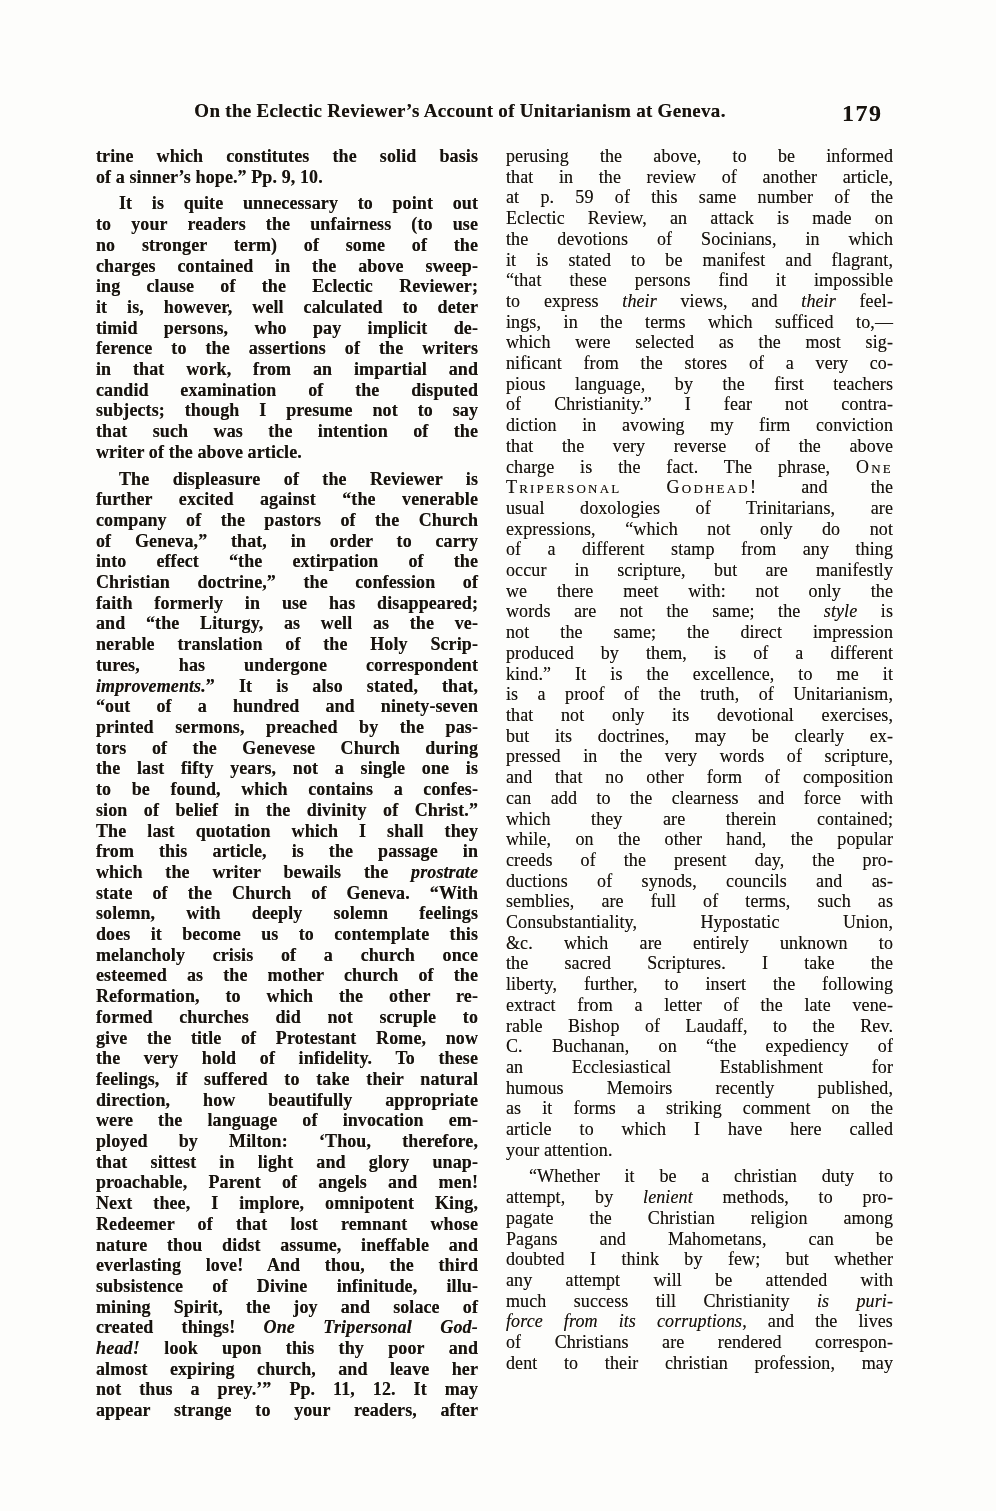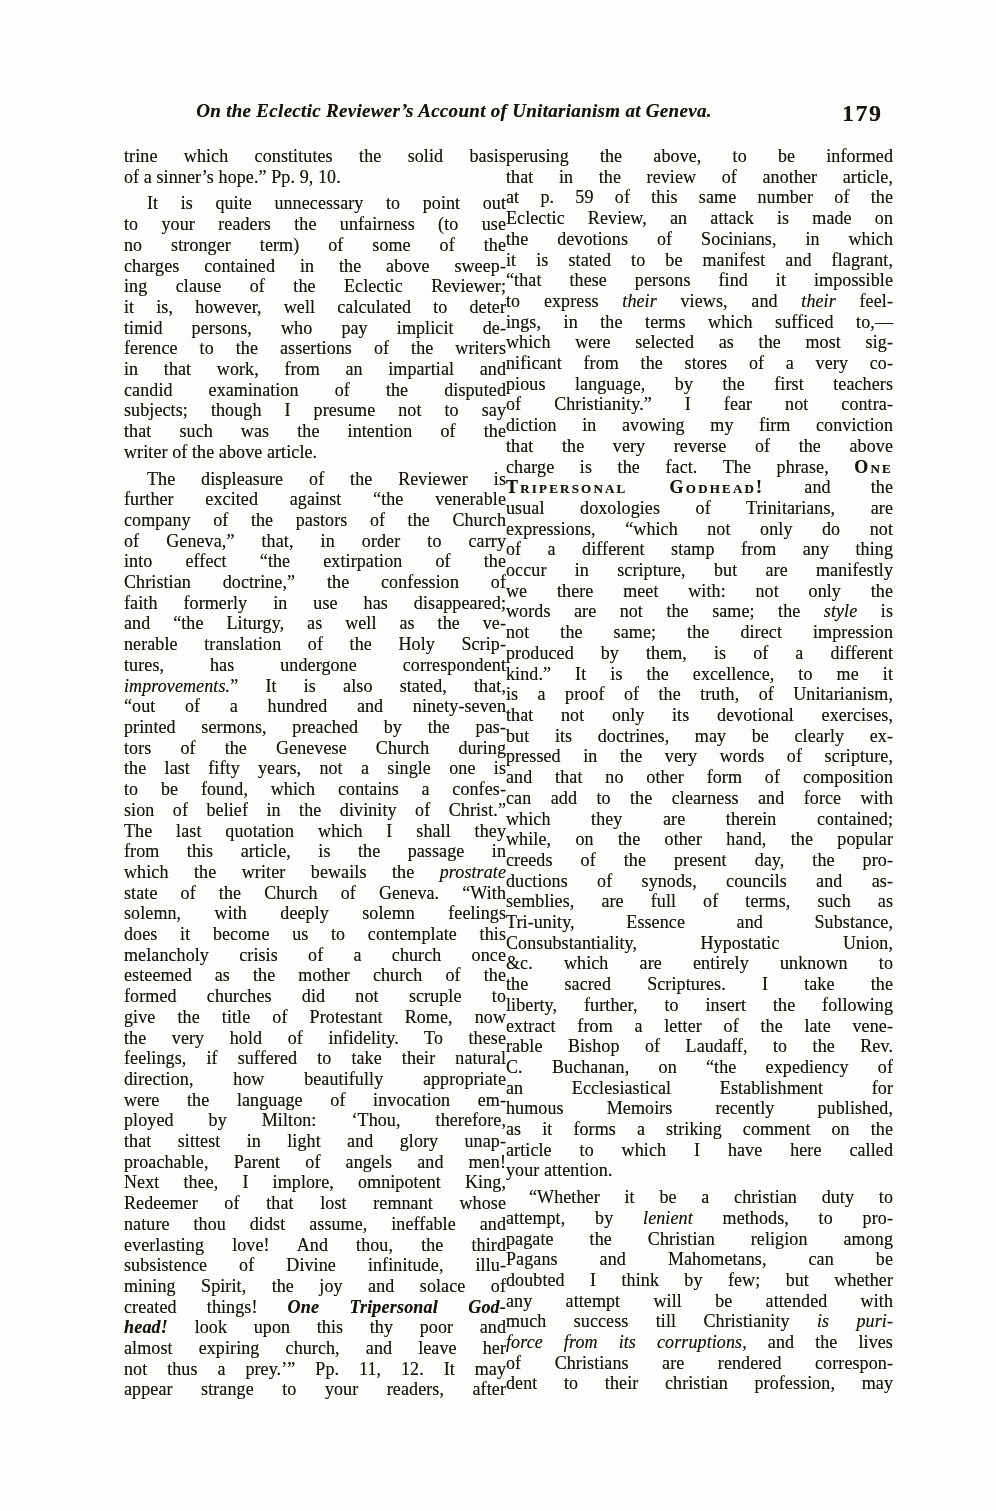--- a/index.html
+++ b/index.html
@@ -10,56 +10,55 @@
     color: #17130e;
     position: relative;
     overflow: hidden;
   }
   .page {
     position: absolute; inset: 0;
     text-shadow: 0 0 0.5px rgba(25,18,10,0.55);
   }
   .running-head {
     position: absolute;
-    top: 100px; left: 104px; width: 700px;
+    top: 100px; left: 110px; width: 700px;
     text-align: center;
-    font-style: italic;
     font-weight: bold;
     font-size: 19px;
     letter-spacing: 0.3px;
     white-space: nowrap;
   }
   .page-number {
     position: absolute;
     top: 100px; left: 842px;
     font-size: 24px;
     letter-spacing: 1.5px;
     font-weight: bold;
   }
   .col {
     position: absolute;
     top: 146px;
     font-size: 18px;
     line-height: 20.7px;
     letter-spacing: 0.1px;
   }
-  .col-left  { left: 124px; width: 382px; }
+  .col-left  { left: 96px; width: 382px; font-weight: bold; }
   .col-right { left: 506px; width: 387px; }
   .para { margin: 0; }
   .line {
     text-align: justify;
     text-align-last: justify;
     white-space: normal;
   }
   .line.last { text-align-last: auto; }
   .para.indent .line:first-child { text-indent: 23px; margin-top: 6px; }
   .sc {
     font-variant: small-caps;
     letter-spacing: 2.2px;
-    font-weight: bold;
+    font-weight: normal;
     margin-top: 20px;
   }
   b i, i b { letter-spacing: 0.2px; }
 </style>
 </head>
 <body>
 
 <div class="page">
   <div class="running-head">On the Eclectic Reviewer’s Account of Unitarianism at Geneva.</div>
   <div class="page-number">179</div>
@@ -102,20 +101,21 @@
         <div class="line">to be found, which contains a confes-</div>
         <div class="line">sion of belief in the divinity of Christ.”</div>
         <div class="line">The last quotation which I shall they</div>
         <div class="line">from this article, is the passage in</div>
         <div class="line">which the writer bewails the <i>prostrate</i></div>
         <div class="line">state of the Church of Geneva.  “With</div>
         <div class="line">solemn, with deeply solemn feelings</div>
         <div class="line">does it become us to contemplate this</div>
         <div class="line">melancholy crisis of a church once</div>
         <div class="line">esteemed as the mother church of the</div>
+        <div class="line">Reformation, to which the other re-</div>
         <div class="line">formed churches did not scruple to</div>
         <div class="line">give the title of Protestant Rome, now</div>
         <div class="line">the very hold of infidelity.  To these</div>
         <div class="line">feelings, if suffered to take their natural</div>
         <div class="line">direction, how beautifully appropriate</div>
         <div class="line">were the language of invocation em-</div>
         <div class="line">ployed by Milton: ‘Thou, therefore,</div>
         <div class="line">that sittest in light and glory unap-</div>
         <div class="line">proachable, Parent of angels and men!</div>
         <div class="line">Next thee, I implore, omnipotent King,</div>
@@ -163,21 +163,20 @@
         <div class="line">that not only its devotional exercises,</div>
         <div class="line">but its doctrines, may be clearly ex-</div>
         <div class="line">pressed in the very words of scripture,</div>
         <div class="line">and that no other form of composition</div>
         <div class="line">can add to the clearness and force with</div>
         <div class="line">which they are therein contained;</div>
         <div class="line">while, on the other hand, the popular</div>
         <div class="line">creeds of the present day, the pro-</div>
         <div class="line">ductions of synods, councils and as-</div>
         <div class="line">semblies, are full of terms, such as</div>
-        <div class="line">Tri-unity, Essence and Substance,</div>
         <div class="line">Consubstantiality, Hypostatic Union,</div>
         <div class="line">&amp;c. which are entirely unknown to</div>
         <div class="line">the sacred Scriptures.  I take the</div>
         <div class="line">liberty, further, to insert the following</div>
         <div class="line">extract from a letter of the late vene-</div>
         <div class="line">rable Bishop of Laudaff, to the Rev.</div>
         <div class="line">C. Buchanan, on “the expediency of</div>
         <div class="line">an Ecclesiastical Establishment for</div>
         <div class="line">humous Memoirs recently published,</div>
         <div class="line">as it forms a striking comment on the</div>

